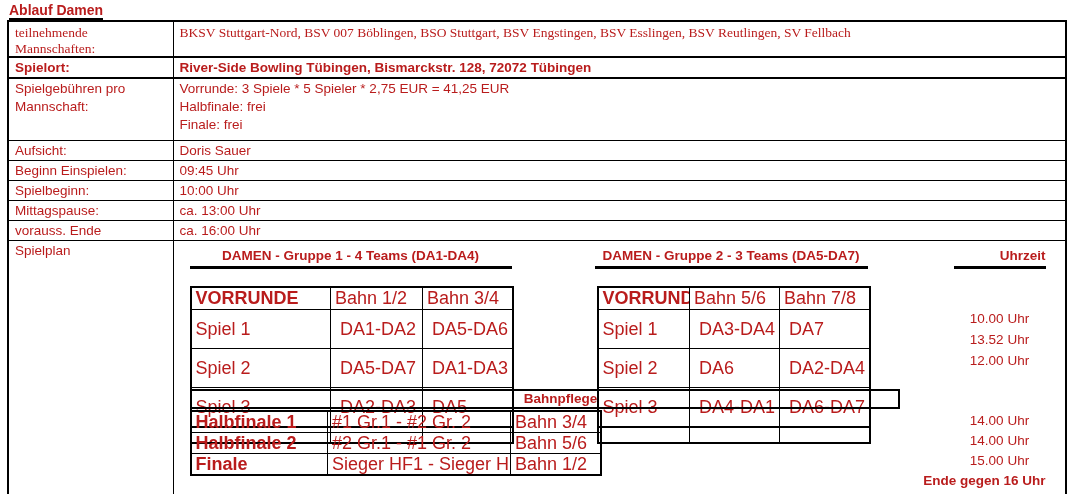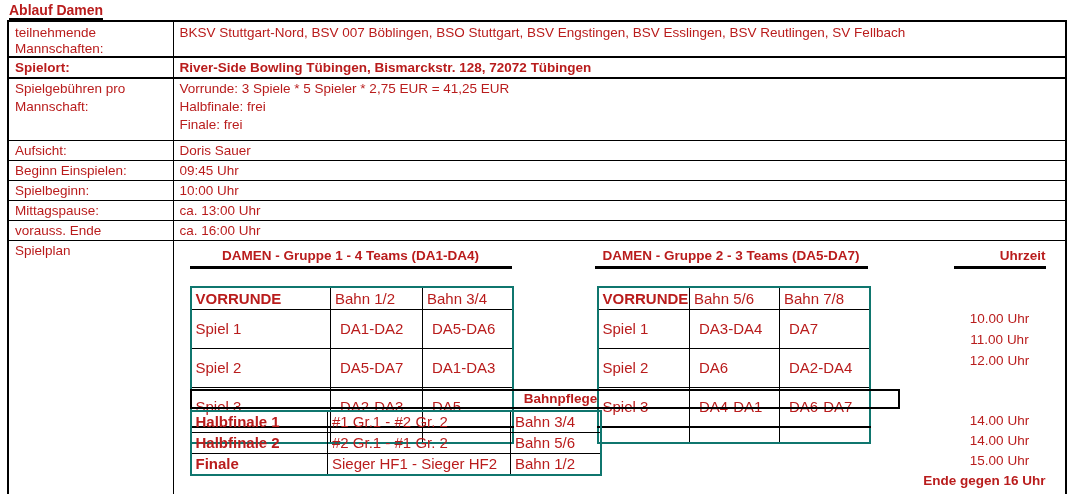--- a/index.html
+++ b/index.html
@@ -24,35 +24,35 @@
     border:2px solid #000;
   }
   table.main td{
     border:1px solid #000;
     vertical-align:top;
     padding:1px 4px 0 6px;
     line-height:18px;
     white-space:pre-line;
     overflow:hidden;
   }
-  tr.r1{height:33px;} tr.r1 td{line-height:15.5px;padding-top:3px;}
+  tr.r1{height:33px;font-family:Liberation Serif, serif;} tr.r1 td{line-height:15.5px;padding-top:3px;}
   tr.r2{height:19px;}
   tr.r3{height:62px;}
   tr.rs{height:19px;margin-left:24px;}
   tr.bold-row td{font-weight:bold;border-top-width:2px;border-bottom-width:2px;}
   td.plan-cell{padding:0 !important;position:relative;}
   td.label-cell{}
   
   .abs{position:absolute;}
   .gtitle{top:7px;height:17px;text-align:center;font-weight:bold;line-height:16px;white-space:nowrap;}
   .grule{top:25px;height:3px;background:#000;}
   table.mini{
     border-collapse:collapse;table-layout:fixed;
-    border:2px solid #0f766e;
-    font-size:15px;
+    border:2px solid #000000;
+    font-size:18px;
   }
   table.mini td{
     border:1px solid #000;
     padding:0 0 0 4px;
     line-height:20px;height:20px;
     white-space:nowrap;overflow:hidden;
     vertical-align:middle;
   }
   table.mini tr.hdr td{height:21px;line-height:21px;}
   table.mini td.c{padding:9px;}
@@ -212,21 +212,21 @@
               <tr>
                 <td class="b">Finale</td>
                 <td>Sieger HF1 - Sieger HF2</td>
                 <td>Bahn 1/2</td>
               </tr>
             </tbody>
           </table>
 
           
           <div class="abs time-entry" style="top:67px;">10.00 Uhr</div>
-          <div class="abs time-entry" style="top:88px;">11.00 Uhr</div>
+          <div class="abs time-entry" style="top:88px;">13.52 Uhr</div>
           <div class="abs time-entry" style="top:109px;">12.00 Uhr</div>
           <div class="abs time-entry" style="top:169px;">14.00 Uhr</div>
           <div class="abs time-entry" style="top:189px;">14.00 Uhr</div>
           <div class="abs time-entry" style="top:209px;">15.00 Uhr</div>
           <div class="abs end-note">Ende gegen 16 Uhr</div>
 
         </td>
       </tr>
     </tbody>
   </table>

